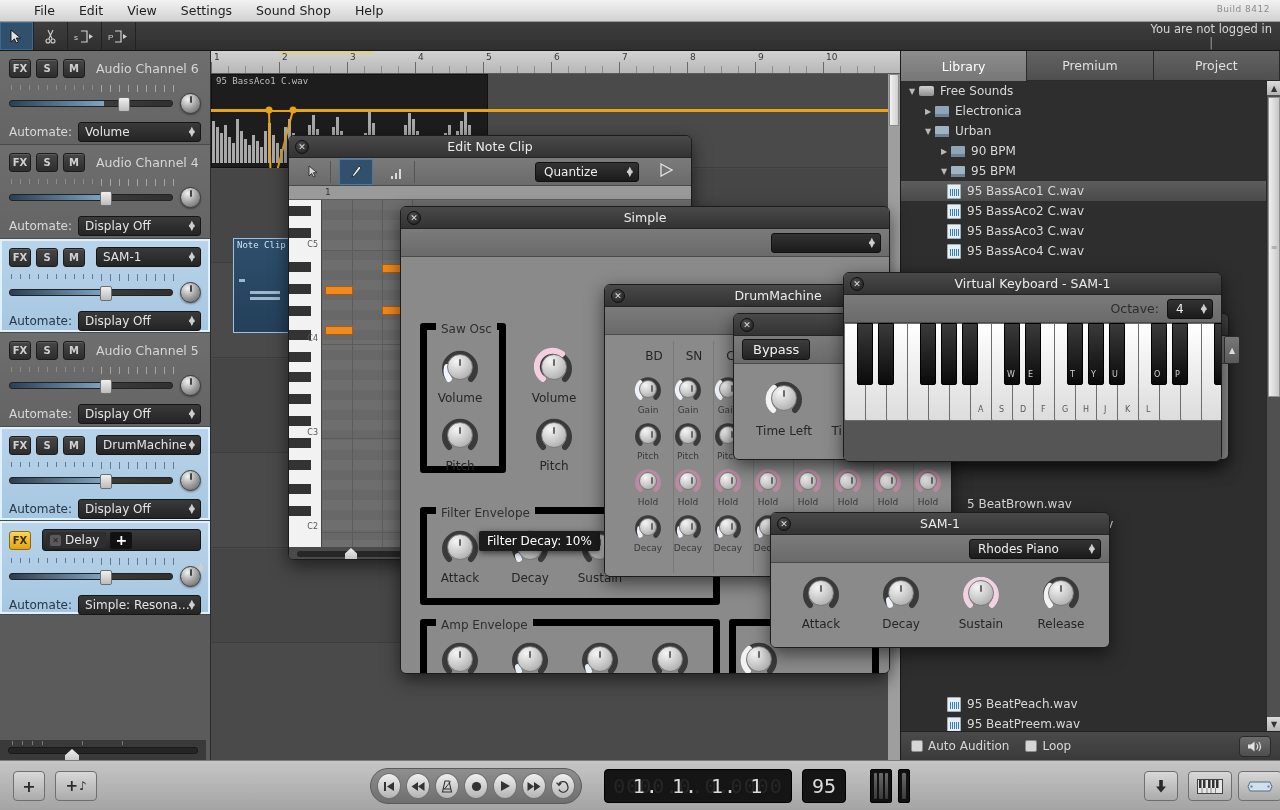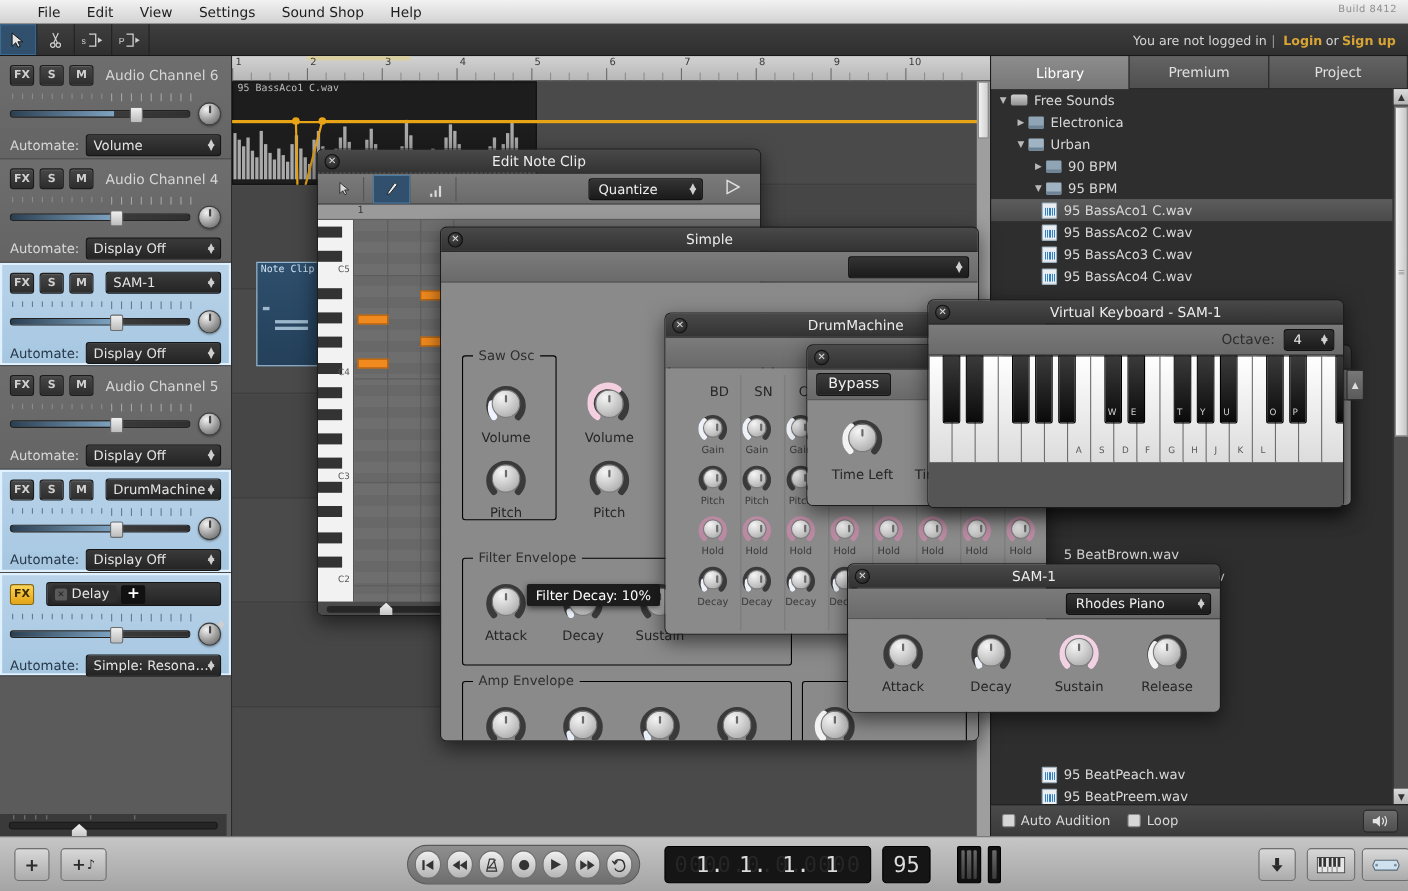--- a/index.html
+++ b/index.html
@@ -36,21 +36,21 @@
     display:flex; align-items:stretch;
   }
   .tbtn {
     width:34px; display:flex; align-items:center; justify-content:center;
     border-right:1px solid #222; color:#cfcfcf;
   }
   .tbtn.sel { background:#31506e; box-shadow: inset 0 0 0 1px #3f6a90; }
   .tbtn svg { display:block; }
   .loginbar {
     position:absolute; right:8px; top:0; height:29px;
-    display:flex; align-items:center; font-size:11.5px; color:#d6d6d6;
+    display:flex; align-items:center; font-size:11.5px; color:#d6d6d6;flex-direction:column;
   }
   .loginbar a { color:#d8a435; text-decoration:none; font-weight:bold; margin:0 3px; }
   .loginbar .sep { color:#9a9a9a; margin:0 4px; }
 
   
   .channels {
     position:absolute; left:0; top:51px; width:211px; height:709px;
     background:#5b5b5b; border-right:1px solid #2b2b2b; overflow:hidden;
   }
   .chan {
@@ -214,21 +214,21 @@
            border-radius:50%; background:radial-gradient(circle at 35% 30%,#4e4e4e,#1c1c1c);
            border:1px solid #111; color:#dcdcdc; font-size:9px; font-weight:bold;
            display:flex;align-items:center;justify-content:center;}
   .win-sub { height:28px; background:linear-gradient(#7b7b7b,#6a6a6a);
              border-bottom:1px solid #4a4a4a; display:flex; align-items:center;
              padding:0 8px; gap:8px; }
   .win-body { background:#8a8a8a; }
   .ddk { height:20px; border-radius:3px; background:linear-gradient(#333,#1b1b1b);
          border:1px solid #111; color:#eee; font-size:12px; display:flex;
          align-items:center; padding:0 20px 0 8px; position:relative;}
-  .grp { position:absolute; border:1px solid #000000; border-radius:3px;text-decoration:underline; }
+  .grp { position:absolute; border:7px solid #000000; border-radius:3px;text-decoration:underline; }
   .grp .gl { position:absolute; top:-8px; left:9px; background:#8a8a8a;
              padding:0 5px; font-size:12px; color:#2f2f2f; }
   .knob { position:absolute; width:40px; height:40px; }
   .knob .cap { position:absolute; left:7px; top:7px; width:26px; height:26px;
                border-radius:50%;
                background:radial-gradient(circle at 34% 26%, #f5f5f5, #c9c9c9 52%, #9d9d9d 100%);
                border:1px solid #7a7a7a; }
   .knob .cap:after { content:""; position:absolute; left:11px; top:4px; width:2px;
                      height:7px; background:#6a6a6a; border-radius:1px;}
   .klabel { position:absolute; font-size:12px; color:#262626; text-align:center;

